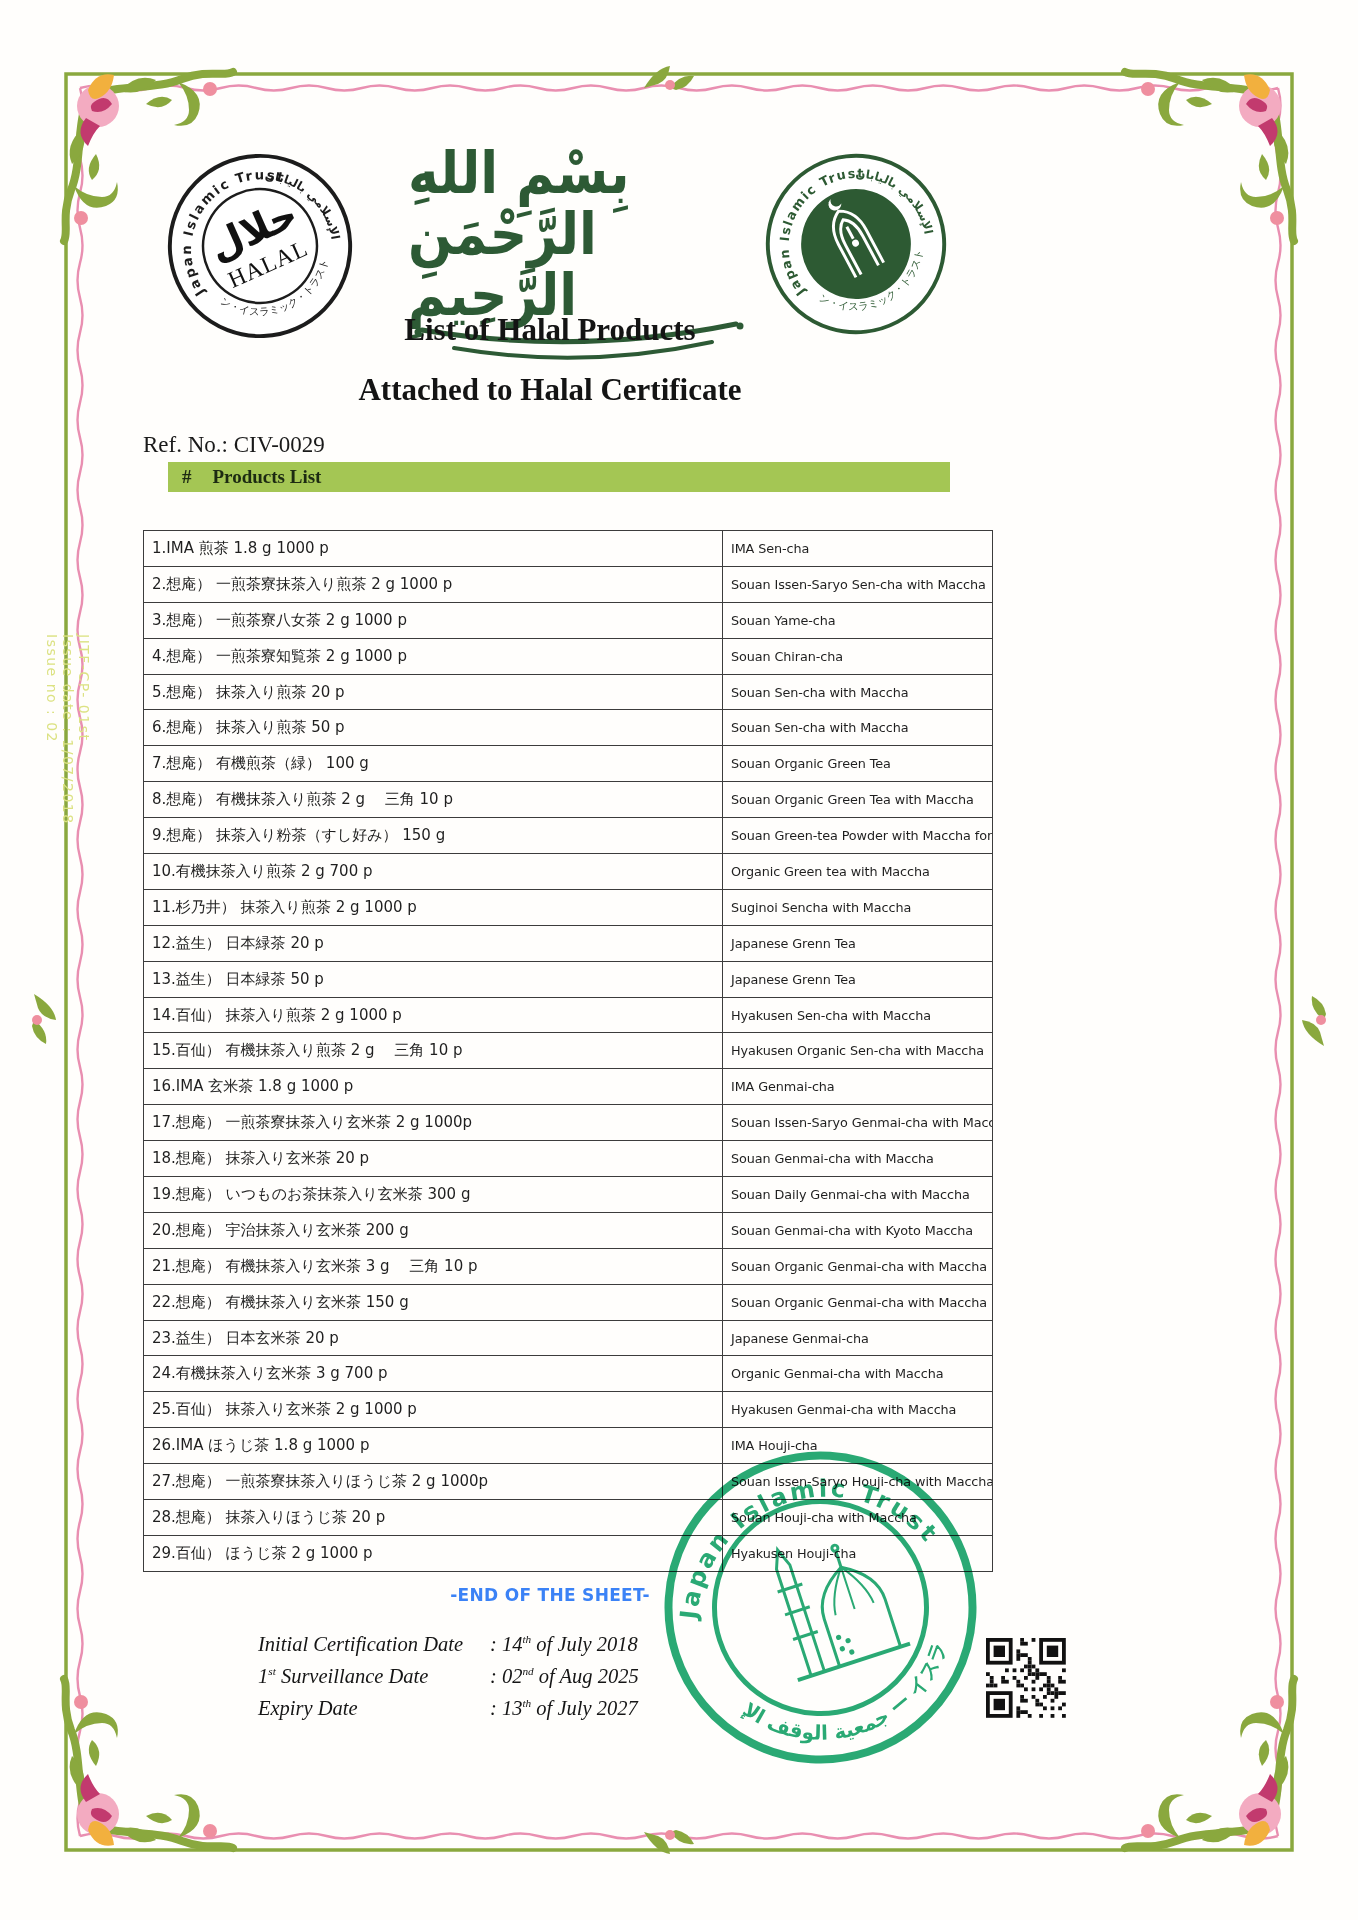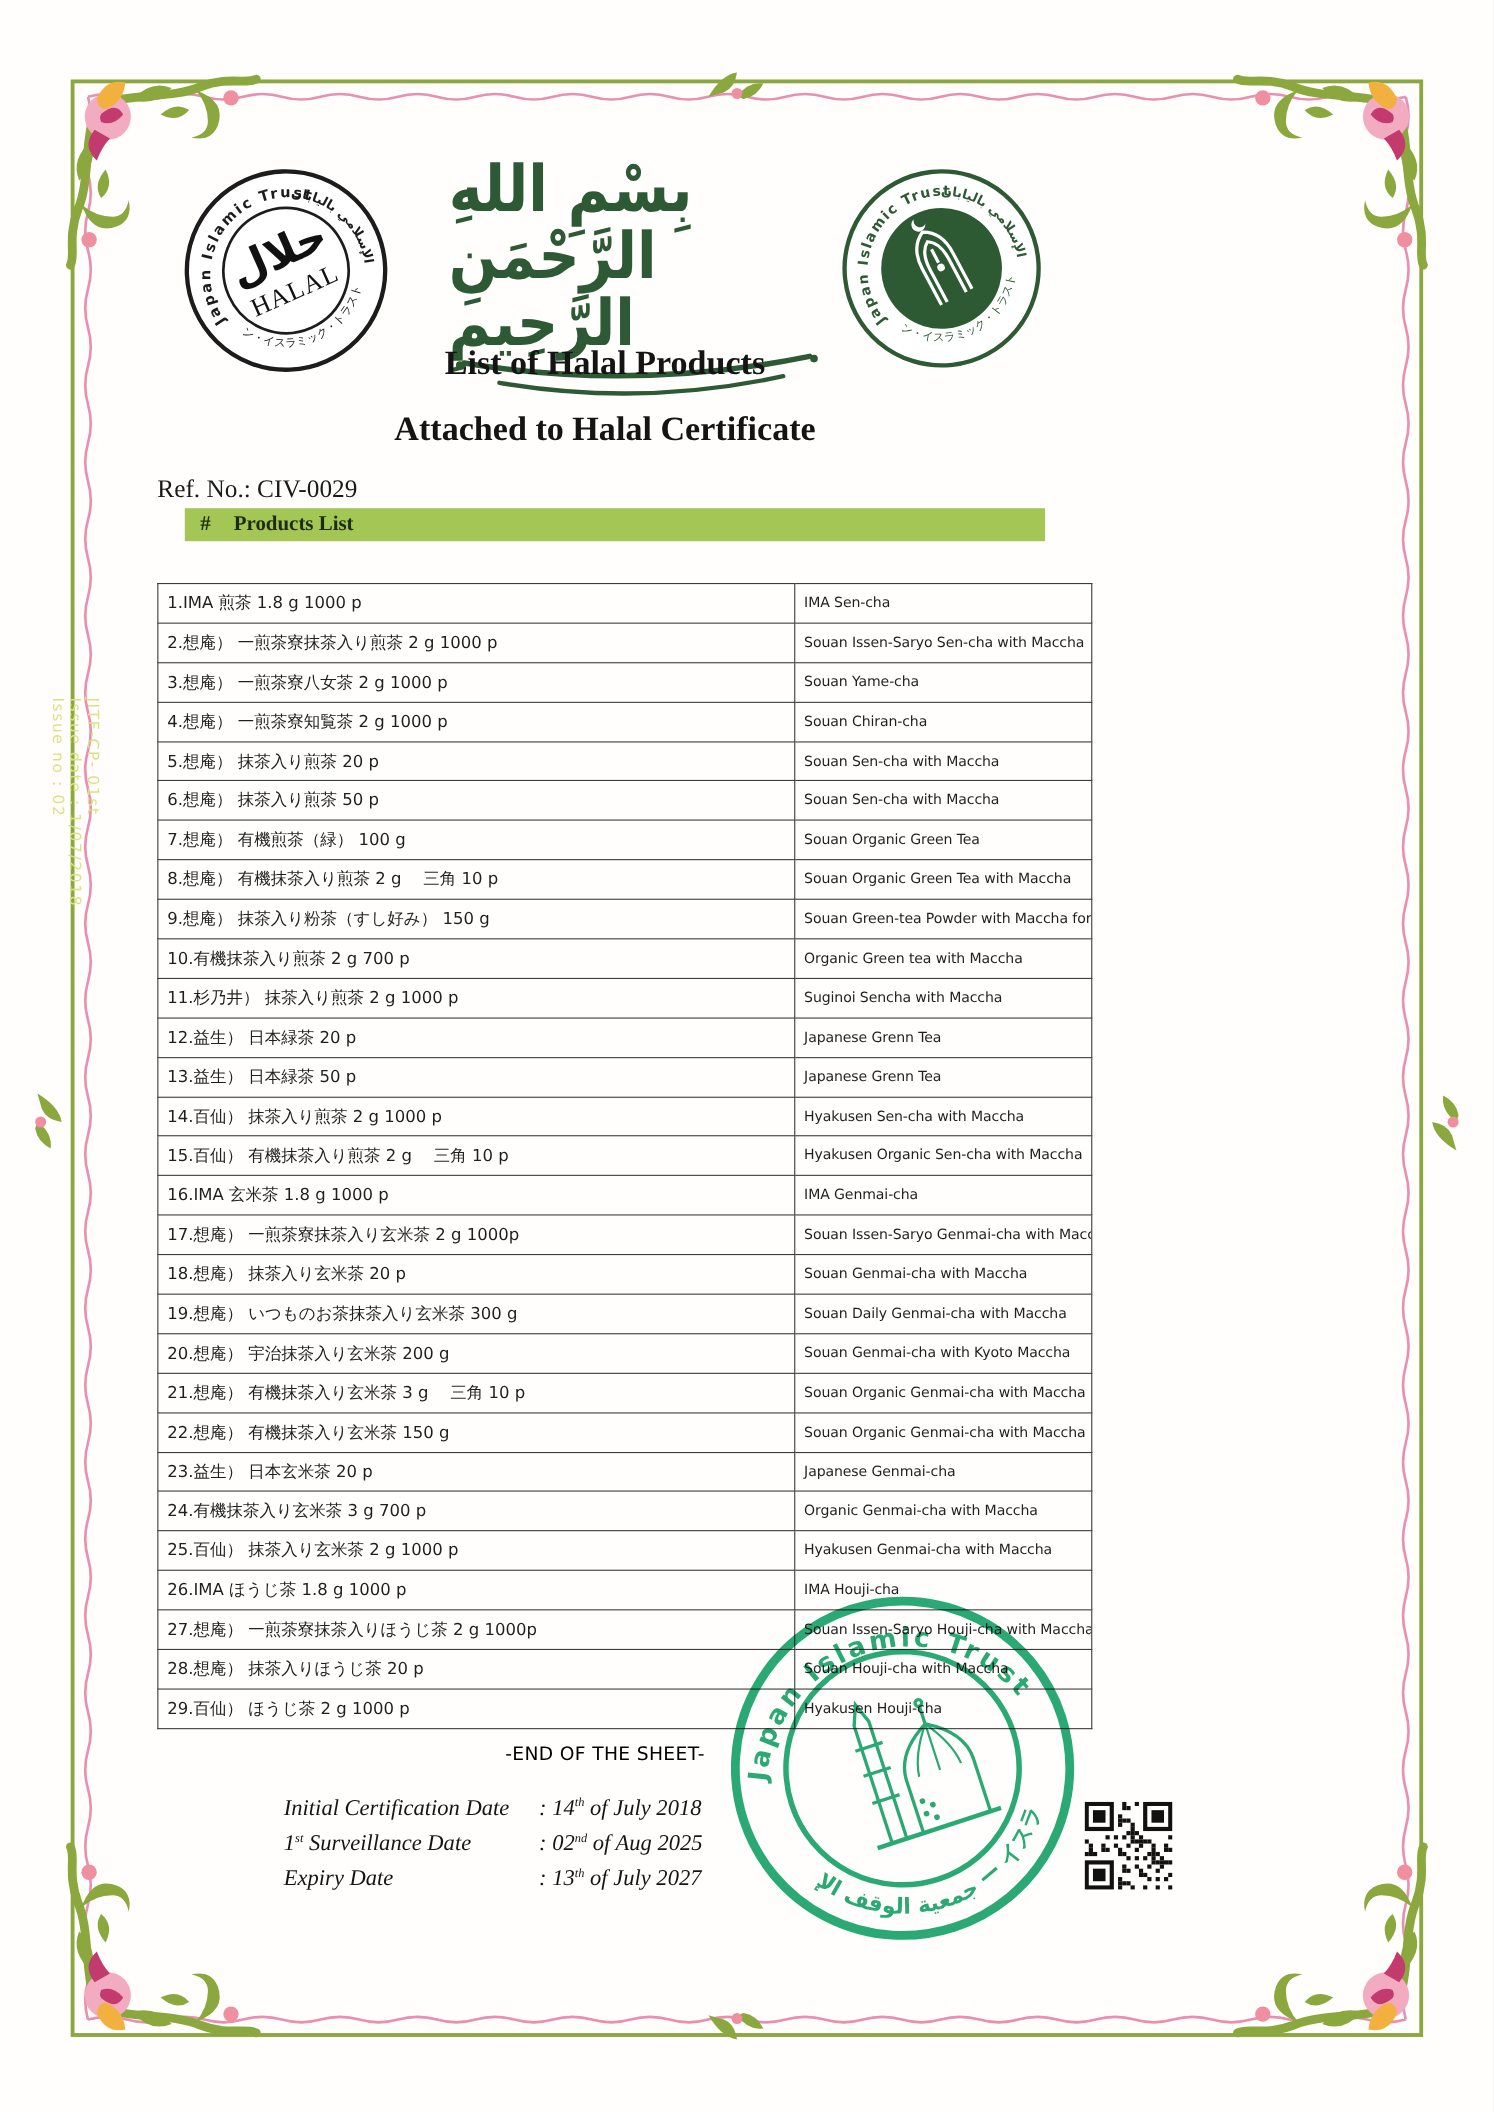--- a/index.html
+++ b/index.html
@@ -68,21 +68,21 @@
   .products td{
     border:1.6px solid #3c3c3c;height:34.9px;padding:0 8px;
     white-space:nowrap;overflow:hidden;vertical-align:middle;
   }
   .products td.jp{width:562px;font-size:15px;}
   .products td.en{width:253px;font-size:12.8px;letter-spacing:-0.1px;}
 
   
   .endnote{
     position:absolute;left:143px;top:1585px;width:814px;text-align:center;
-    font-weight:normal;font-size:17px;color:#000000;letter-spacing:0.3px;
+    font-weight:bold;font-size:17px;color:#3b82f6;letter-spacing:0.3px;
   }
   .dates{position:absolute;left:258px;top:1628px;font-family:"Liberation Serif",serif;font-size:20.5px;color:#151515;}
   .date-row{display:flex;line-height:32px;font-style:italic;}
   .date-row .dlabel{width:232px;}
   sup{font-size:0.55em;vertical-align:super;line-height:0;}
 
   
   .stamp{position:absolute;left:648px;top:1435px;width:345px;height:345px;mix-blend-mode:multiply;opacity:0.92;}
   .st-arc{font-size:24px;font-weight:bold;letter-spacing:3px;fill:#17a369;}
   .st-arc-ar{font-size:20px;font-weight:bold;fill:#17a369;}

